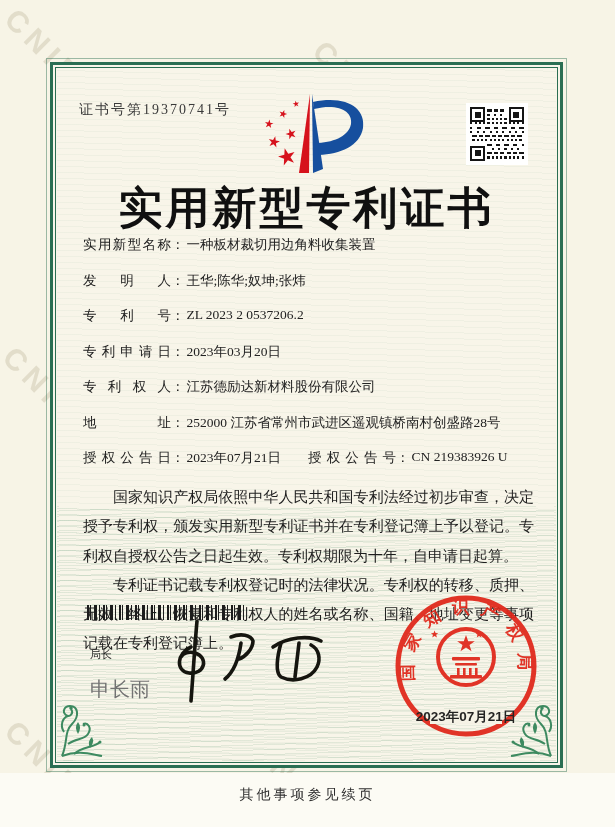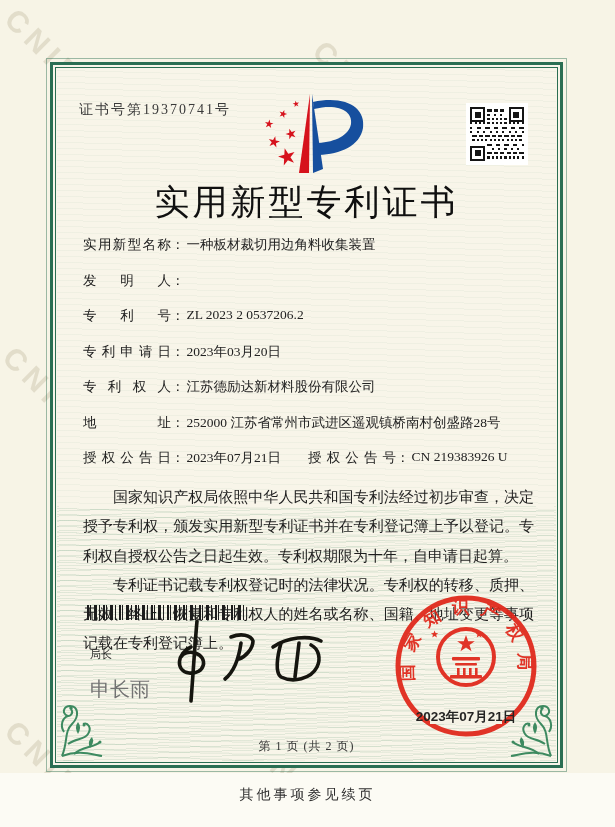--- a/index.html
+++ b/index.html
@@ -24,21 +24,21 @@
       background:
         repeating-linear-gradient(-1.8deg, rgba(90,150,112,0.14) 0 1px, transparent 1px 5px),
         repeating-linear-gradient(1.8deg, rgba(90,150,112,0.10) 0 1px, transparent 1px 6px); }
 
   .cert-no { position:absolute; left:26px; top:36px; z-index:1; font-size:14px;
              letter-spacing:2px; color:#3a3a3a; }
   .logo { position:absolute; left:200px; top:26px; width:120px; height:88px; z-index:1; }
   .qr   { position:absolute; left:413px; top:38px; width:62px; height:62px; z-index:1; }
 
   .title { position:absolute; left:0; right:0; top:114px; z-index:1; text-align:center;
-           font-size:35px; font-weight:normal; letter-spacing:3px; color:#101010; }
+           font-size:44px; font-weight:bold; letter-spacing:3px; color:#101010; }
 
   .fields { position:absolute; left:30px; right:26px; top:171px; z-index:1; }
   .frow { display:flex; align-items:flex-start; height:21px; margin-bottom:14.5px;
           font-size:13.5px; color:#222; white-space:nowrap; position:relative; }
   .flabel { display:inline-block; width:88px; text-align:justify; text-align-last:justify; }
   .fcolon { display:inline-block; margin:0 2px 0 0; }
   .fvalue { display:inline-block; }
   .fgroup2 { position:absolute; left:225px; top:0; display:flex; }
 
   .paras { position:absolute; left:30px; right:26px; top:418px; z-index:1;
@@ -148,20 +148,21 @@
 
     <div class="fields">
       <div class="frow">
         <span class="flabel">实用新型名称</span>
           <span class="fcolon">：</span>
           <span class="fvalue">一种板材裁切用边角料收集装置</span>
       </div>
       <div class="frow">
         <span class="flabel">发明人</span>
           <span class="fcolon">：</span>
+          <span class="fvalue">王华;陈华;奴坤;张炜</span>
       </div>
       <div class="frow">
         <span class="flabel">专利号</span>
           <span class="fcolon">：</span>
           <span class="fvalue">ZL 2023 2 0537206.2</span>
       </div>
       <div class="frow">
         <span class="flabel">专利申请日</span>
           <span class="fcolon">：</span>
           <span class="fvalue">2023年03月20日</span>
@@ -262,17 +263,16 @@
       </g>
       <g fill="#3d8a60">
         <circle cx="13" cy="22" r="1.8"></circle>
           <circle cx="26" cy="39" r="1.5"></circle>
           <circle cx="42" cy="56" r="1.5"></circle>
         <path d="M20,48 q4,-7 0,-12 q-4,5 0,12"></path>
         <path d="M32,62 q5,-6 2,-11 q-5,4 -2,11"></path>
       </g>
     </svg>
 
-    <div class="page-indicator">第 1 页 (共 2 页)</div>
   </div>
 
   <div class="footer-note">其他事项参见续页</div>
 </div>
 
 </body></html>

